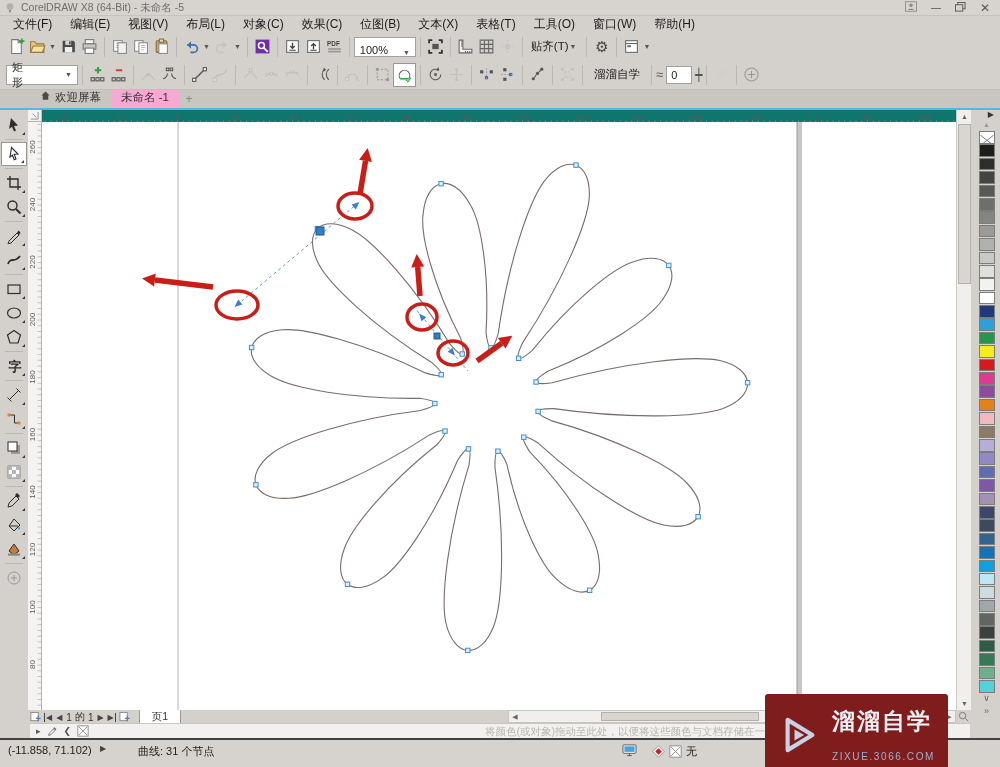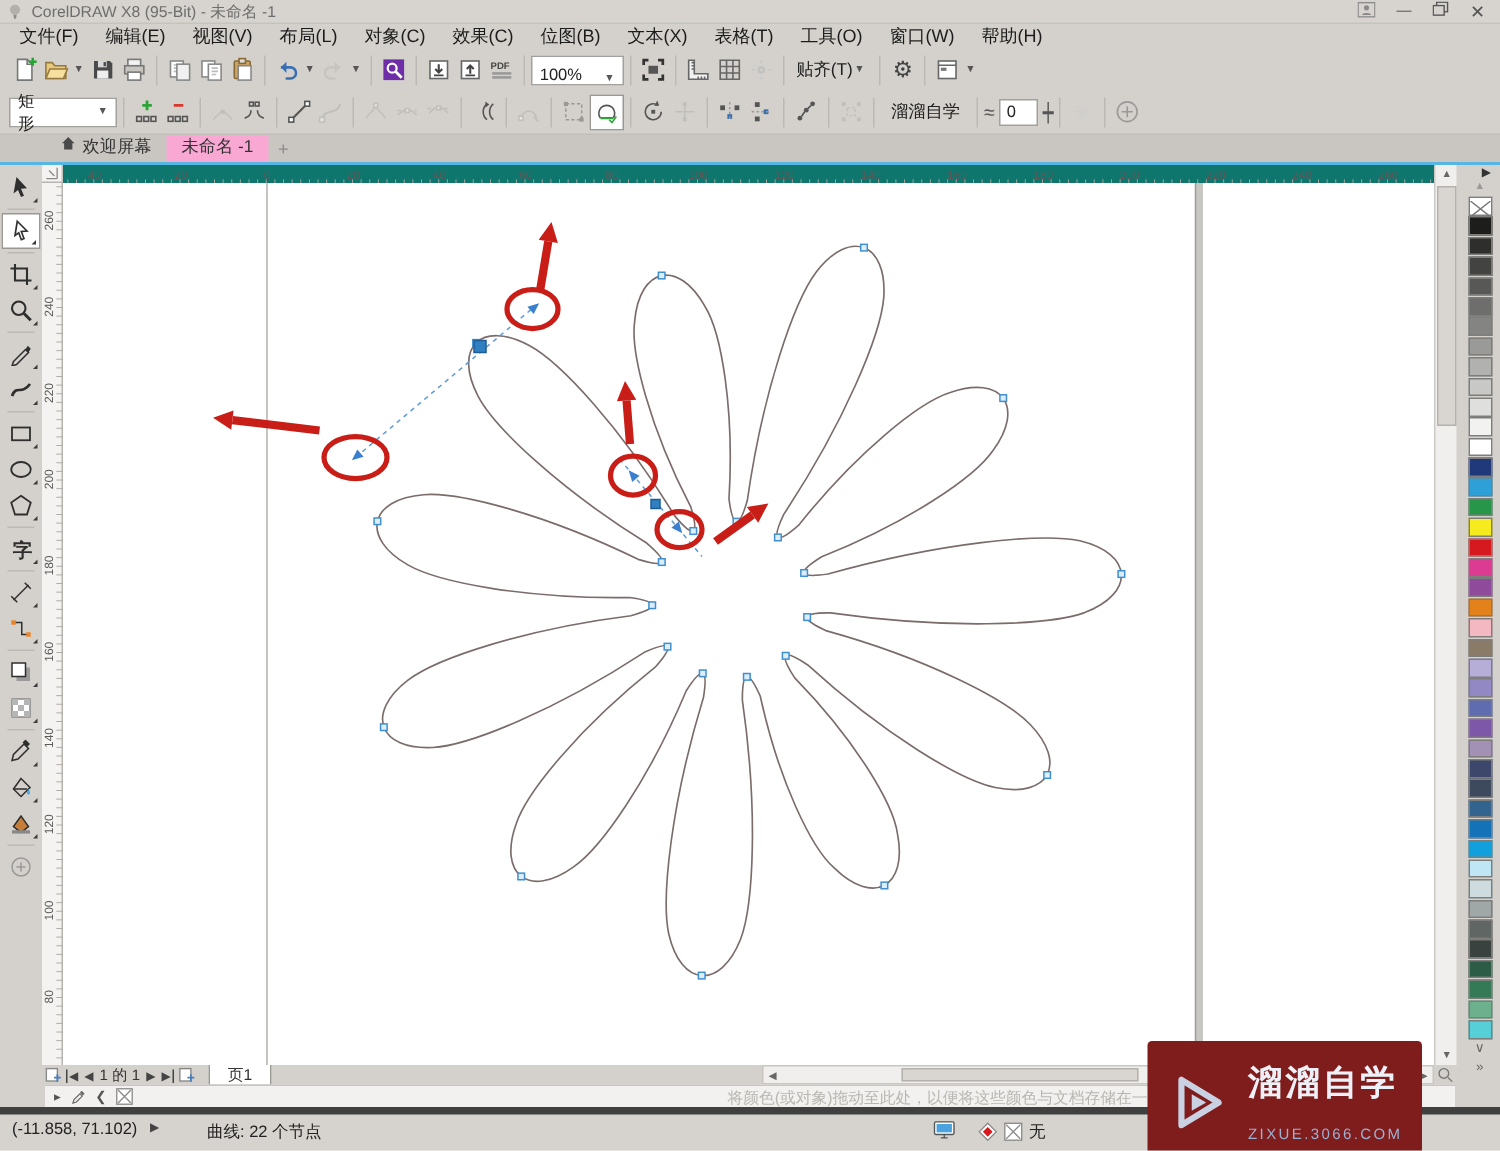--- a/index.html
+++ b/index.html
@@ -68,39 +68,39 @@
   .pg-bar{border-left:1.5px solid #444;padding-left:1px;font-size:8px;color:#444}
   .pg-bar2{border-right:1.5px solid #444;padding-right:1px;font-size:8px;color:#444}
   .page-tab{background:#fff;border:1px solid #9a9794;border-top:none;padding:0 12px;height:13px;display:flex;align-items:center;font-size:10.5px;margin-left:6px}
   .hsb{left:508px;top:710px;width:448px;height:13px;background:#f0efed;border:1px solid #c9c6c2;box-sizing:border-box}
   .hsb-arrow{position:absolute;top:0;width:12px;height:11px;display:flex;align-items:center;justify-content:center;font-size:7px;color:#666}
   .hsb-thumb{position:absolute;left:92px;top:1px;width:158px;height:9px;background:#d9d6d2;border:1px solid #b5b2ae;box-sizing:border-box}
   .docpal{left:30px;top:723px;width:940px;height:15px;background:#f2f1ef;border-top:1px solid #c9c6c2;box-sizing:border-box;display:flex;align-items:center}
   .docpal .ic{margin-left:6px;display:flex;align-items:center;font-size:9px;color:#555}
   .hint{position:absolute;left:455px;top:1px;color:#b9b6b1;font-size:10.5px;white-space:nowrap}
   
-  .statusbar{left:0;top:738px;width:1000px;height:29px;background:#d6d3ce;border-top:5px solid #404040;box-sizing:border-box;font-size:11px;color:#222}
+  .statusbar{left:0;top:738px;width:1000px;height:29px;background:#d6d3ce;border-top:2px solid #404040;box-sizing:border-box;font-size:11px;color:#222}
   .sb{position:absolute;top:4px;display:flex;align-items:center;gap:4px}
   
   .watermark{left:765px;top:694px;width:183px;height:82px;background:#7f1d1d;border-radius:3px;z-index:60;
              display:flex;align-items:center;justify-content:center;gap:10px}
   .wm-title{color:#edf1f7;font-size:23px;font-weight:bold;letter-spacing:2px;line-height:26px}
   .wm-url{color:#9db0d2;font-size:10px;letter-spacing:1.6px;text-transform:uppercase;margin-top:17px}
 </style>
 </head>
 <body>
 
 <div class="abs titlebar">
   <span class="app-ic">
     <svg width="12" height="12" viewBox="0 0 16 16">
         <circle cx="8" cy="6" r="4.5" fill="#b2b0ad"></circle>
         <path d="M6.5 10.5h3l-.6 3.5H7.1z" fill="#8e8c89"></path>
       </svg>
   </span>
-  <span>CorelDRAW X8 (95-Bit) - 未命名 -1</span>
+  <span>CorelDRAW X8 (64-Bit) - 未命名 -5</span>
   <div class="winbtns">
     <span><svg width="12" height="11" viewBox="0 0 14 12">
           <rect x="0.5" y="0.5" width="13" height="11" fill="none" stroke="#8a8a8a"></rect>
           <circle cx="7" cy="4.5" r="2" fill="#8a8a8a"></circle>
           <path d="M3.5 10c.6-2 6.4-2 7 0z" fill="#8a8a8a"></path>
         </svg></span>
     <span>—</span>
     <span><svg width="11" height="10" viewBox="0 0 12 11">
           <rect x="3" y="0.5" width="8" height="7" fill="none" stroke="#555"></rect>
           <rect x="0.5" y="3" width="8" height="7" fill="#d7d4cf" stroke="#555"></rect>
@@ -1045,21 +1045,21 @@
         <rect x="1" y="1" width="12" height="12" fill="#fff" stroke="#888"></rect>
         <path d="M2 2l10 10M12 2L2 12" stroke="#888"></path>
       </svg>
     </span>
   <span class="hint">将颜色(或对象)拖动至此处，以便将这些颜色与文档存储在一起</span>
 </div>
 
 <div class="abs statusbar">
   <div class="sb" style="left:8px">(-11.858, 71.102)</div>
   <div class="sb" style="left:100px;font-size:8px;color:#444">▶</div>
-  <div class="sb" style="left:138px">曲线: 22 个节点</div>
+  <div class="sb" style="left:138px">曲线: 31 个节点</div>
   <div class="sb" style="left:622px">
     <svg width="15" height="13" viewBox="0 0 16 14">
         <rect x="1" y="1" width="14" height="9" rx="1" fill="#fff" stroke="#555"></rect>
         <rect x="2.5" y="2.5" width="11" height="6" fill="#4aa3df"></rect>
         <path d="M5.5 12.5h5M8 10v2.5" stroke="#555" fill="none"></path>
       </svg>
   </div>
   <div class="sb" style="left:652px">
     <svg width="13" height="13" viewBox="0 0 16 16">
         <path d="M8 1l7 7-7 7-7-7z" fill="#fff" stroke="#888"></path>

